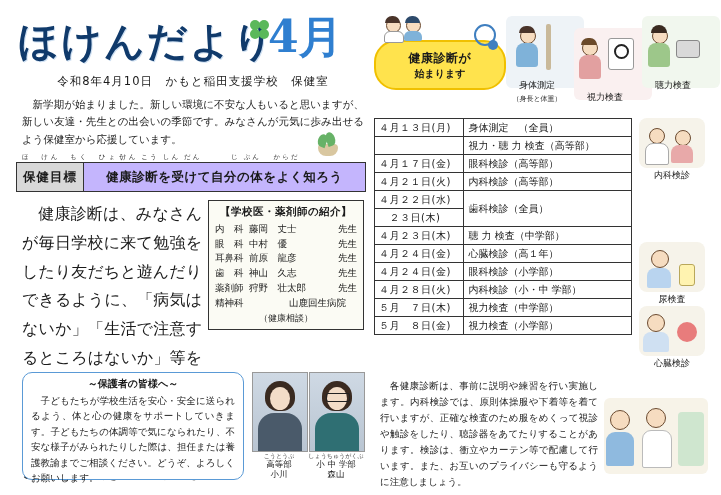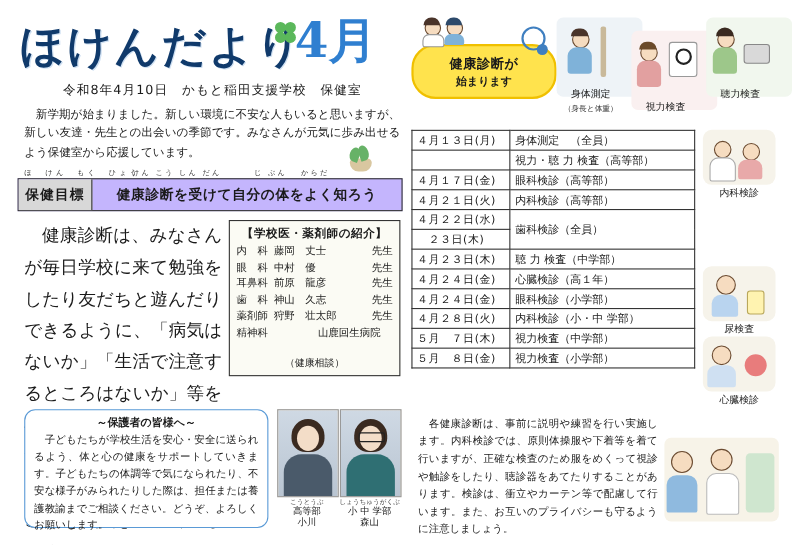--- a/index.html
+++ b/index.html
@@ -69,21 +69,21 @@
   .staff-box{
     position:absolute;left:208px;top:200px;width:156px;
     border:1.2px solid #333;background:#fbfbf4;padding:4px 6px;
     box-sizing:border-box;
   }
   .staff-title{font-size:10.5px;font-weight:bold;text-align:center;margin-bottom:3px;letter-spacing:0.5px;}
   .staff-row{display:flex;font-size:9.5px;line-height:1.55;}
   .staff-role{width:34px;}
   .staff-name{flex:1;}
   .staff-suffix{width:26px;text-align:right;}
-  .staff-note{font-size:9px;text-align:center;margin-top:14px;}
+  .staff-note{font-size:9px;text-align:center;margin-top:2px;}
   .staff-hosp{font-size:9.5px;padding-left:40px;}
 
   
   .parents-box{
     position:absolute;left:22px;top:372px;width:222px;height:108px;
     border:1.5px solid #5a9ad6;border-radius:10px;background:#ffffff;
     padding:4px 8px;box-sizing:border-box;
   }
   .parents-title{font-size:10px;text-align:center;font-weight:bold;margin-bottom:2px;}
   .parents-text{font-size:9.5px;line-height:1.62;text-align:justify;}

